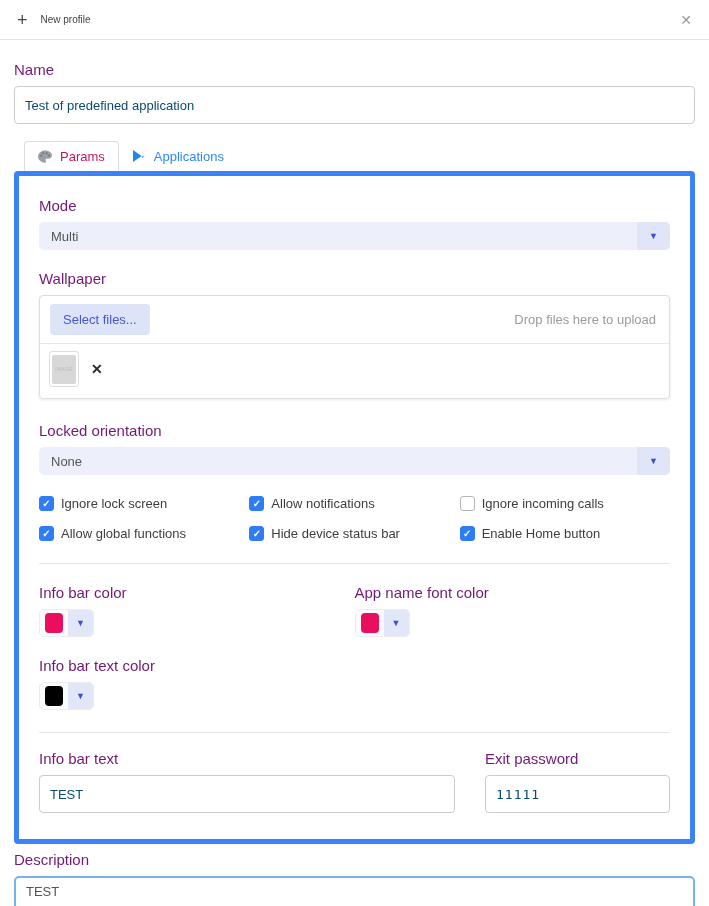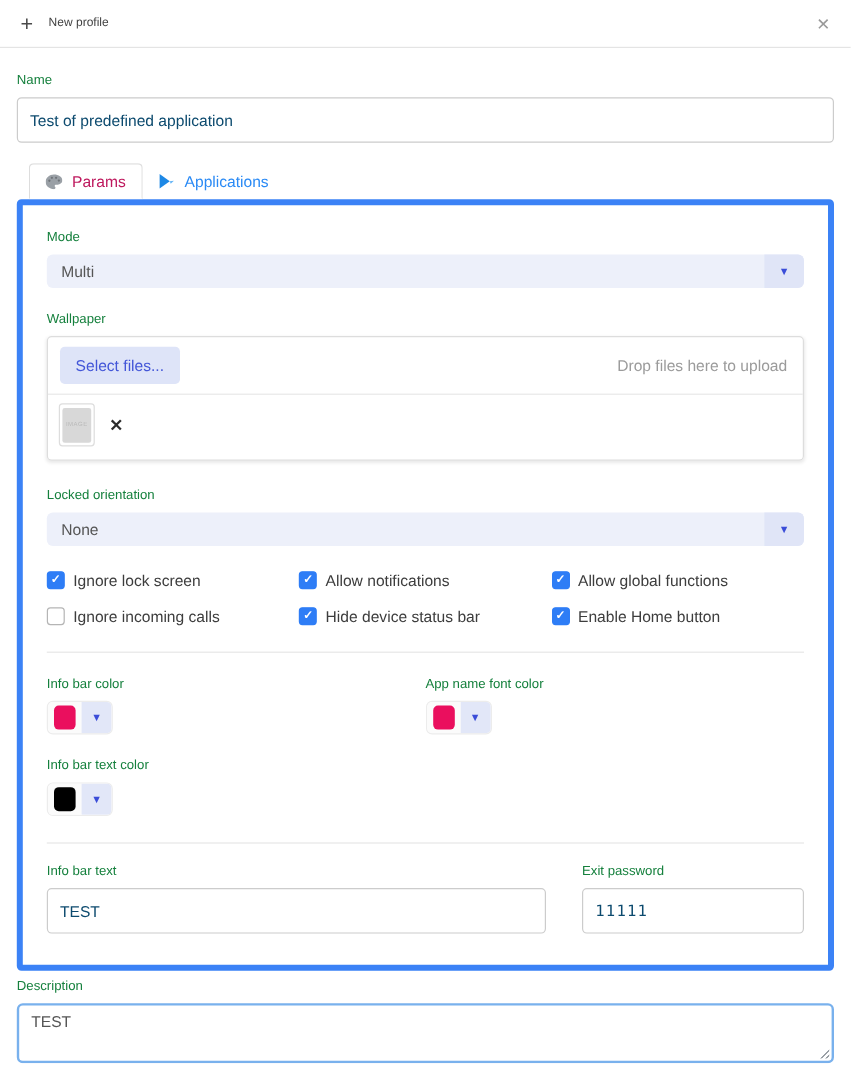--- a/index.html
+++ b/index.html
@@ -6,21 +6,21 @@
   html,body { width: 709px; background:#fff; }
   body { font-family: "Liberation Sans", sans-serif; color:#424242; font-size:13px; }
 
   
   .header { height:40px; display:flex; align-items:center; padding:0 17px; border-bottom:1px solid #e4e4e4; }
   .plus { font-size:18px; font-weight:400; color:#4a4a4a; margin-right:13px; line-height:1; }
   .dlg-title { font-size:10px; color:#424242; }
   .close { margin-left:auto; color:#9a9a9a; font-size:14px; cursor:pointer; }
 
   .content { padding:0 14px; }
-  .form-label { display:block; font-size:11px; color:#15803d; margin-bottom:8px; }
+  .form-label { display:block; font-size:15px; color:#701a75; margin-bottom:8px; }
   .text-input { width:100%; height:38px; border:1px solid #ccc; border-radius:4px; padding:0 10px;
                 font-family:"Liberation Sans",sans-serif; font-size:13px; color:#0c4a6e; outline:none; background:#fff; }
 
   .name-block { margin-top:21px; }
 
   
   .tabstrip { margin-top:17px; display:flex; position:relative; z-index:2; padding-left:10px; }
   .tab { height:30px; display:flex; align-items:center; gap:8px; padding:0 13px; font-size:13px; cursor:pointer; }
   .tab.active { background:#fff; border:1px solid #ddd; border-bottom:1px solid #fff; border-radius:4px 4px 0 0;
                 color:#be185d; margin-bottom:-1px; }
@@ -151,26 +151,26 @@
     <div class="check-grid">
       <div class="check-item">
         <span class="cb checked"></span>
         <span>Ignore lock screen</span>
       </div>
       <div class="check-item">
         <span class="cb checked"></span>
         <span>Allow notifications</span>
       </div>
       <div class="check-item">
-        <span class="cb checked"></span>
-        <span>Allow global functions</span>
-      </div>
-      <div class="check-item">
         <span class="cb"></span>
         <span>Ignore incoming calls</span>
+      </div>
+      <div class="check-item">
+        <span class="cb checked"></span>
+        <span>Allow global functions</span>
       </div>
       <div class="check-item">
         <span class="cb checked"></span>
         <span>Hide device status bar</span>
       </div>
       <div class="check-item">
         <span class="cb checked"></span>
         <span>Enable Home button</span>
       </div>
     </div>

